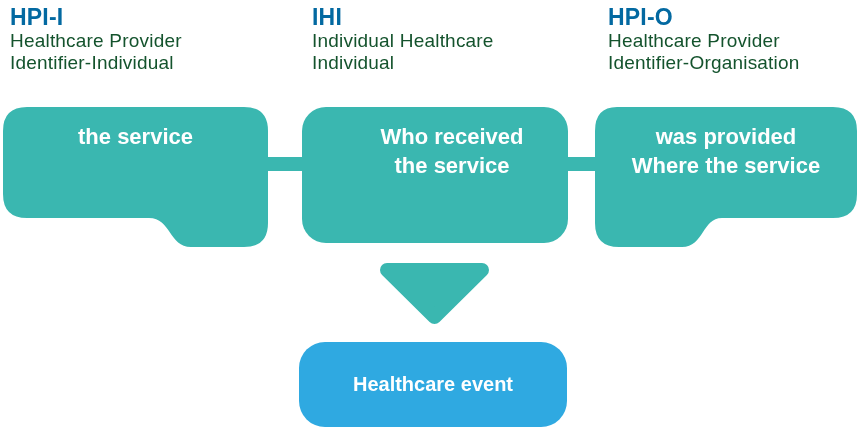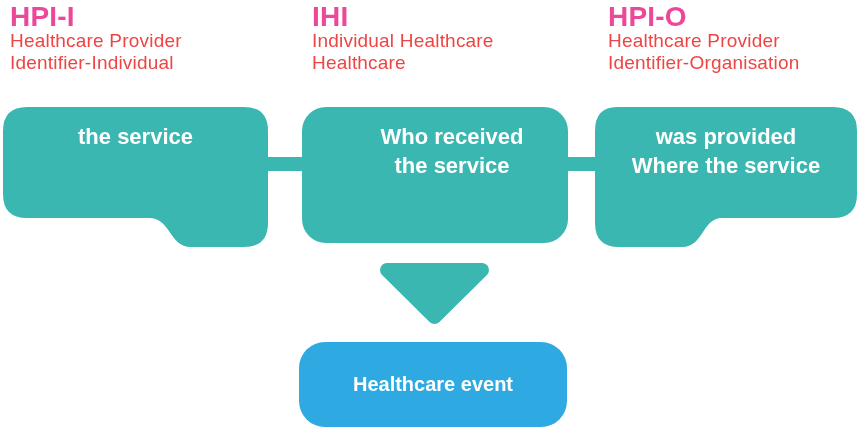--- a/index.html
+++ b/index.html
@@ -13,31 +13,31 @@
     width: 865px;
     height: 432px;
     overflow: hidden;
     background: #ffffff;
   }
   .heading {
     position: absolute;
     top: 4px;
   }
   .heading .acronym {
-    font-size: 28px;
+    font-size: 23px;
     font-weight: 700;
     line-height: 26px;
-    color: #ec4899;
+    color: #0369a1;
     letter-spacing: 0.2px;
   }
   .heading .sub {
     font-size: 19px;
     font-weight: 500;
     line-height: 22px;
-    color: #ef4444;
+    color: #14532d;
     letter-spacing: 0.2px;
   }
   .bubble-shape {
     position: absolute;
     display: block;
   }
   .bubble-mid {
     position: absolute;
     left: 302px;
     top: 107px;
@@ -88,21 +88,21 @@
 
   <div class="heading" style="left:10px;">
     <div class="acronym">HPI-I</div>
     <div class="sub">Healthcare Provider</div>
     <div class="sub">Identifier-Individual</div>
   </div>
 
   <div class="heading" style="left:312px;">
     <div class="acronym">IHI</div>
     <div class="sub">Individual Healthcare</div>
-    <div class="sub">Healthcare</div>
+    <div class="sub">Individual</div>
   </div>
 
   <div class="heading" style="left:608px;">
     <div class="acronym">HPI-O</div>
     <div class="sub">Healthcare Provider</div>
     <div class="sub">Identifier-Organisation</div>
   </div>
 
   <svg class="bubble-shape" style="left:3px; top:107px;" width="265" height="140" viewBox="0 0 265 140">
     <path class="teal-fill" d="M 24 0 H 241 Q 265 0 265 24 V 116 Q 265 140 241 140 H 188 C 166 140 168 111 146 111 H 24 Q 0 111 0 87 V 24 Q 0 0 24 0 Z"></path>

